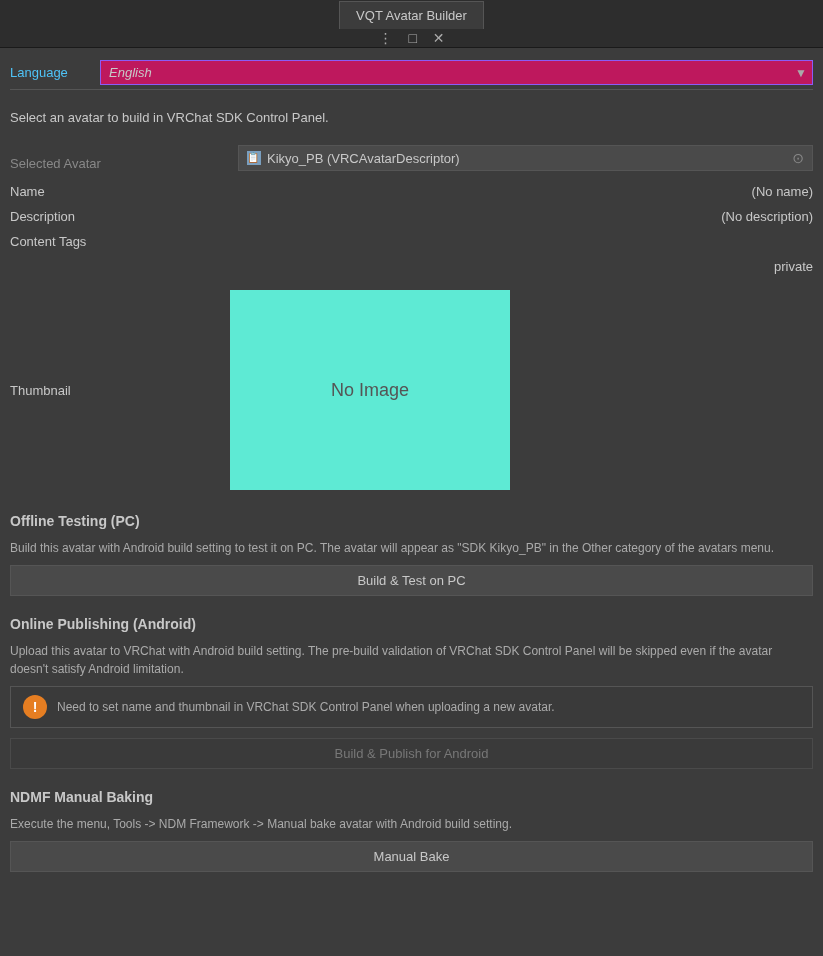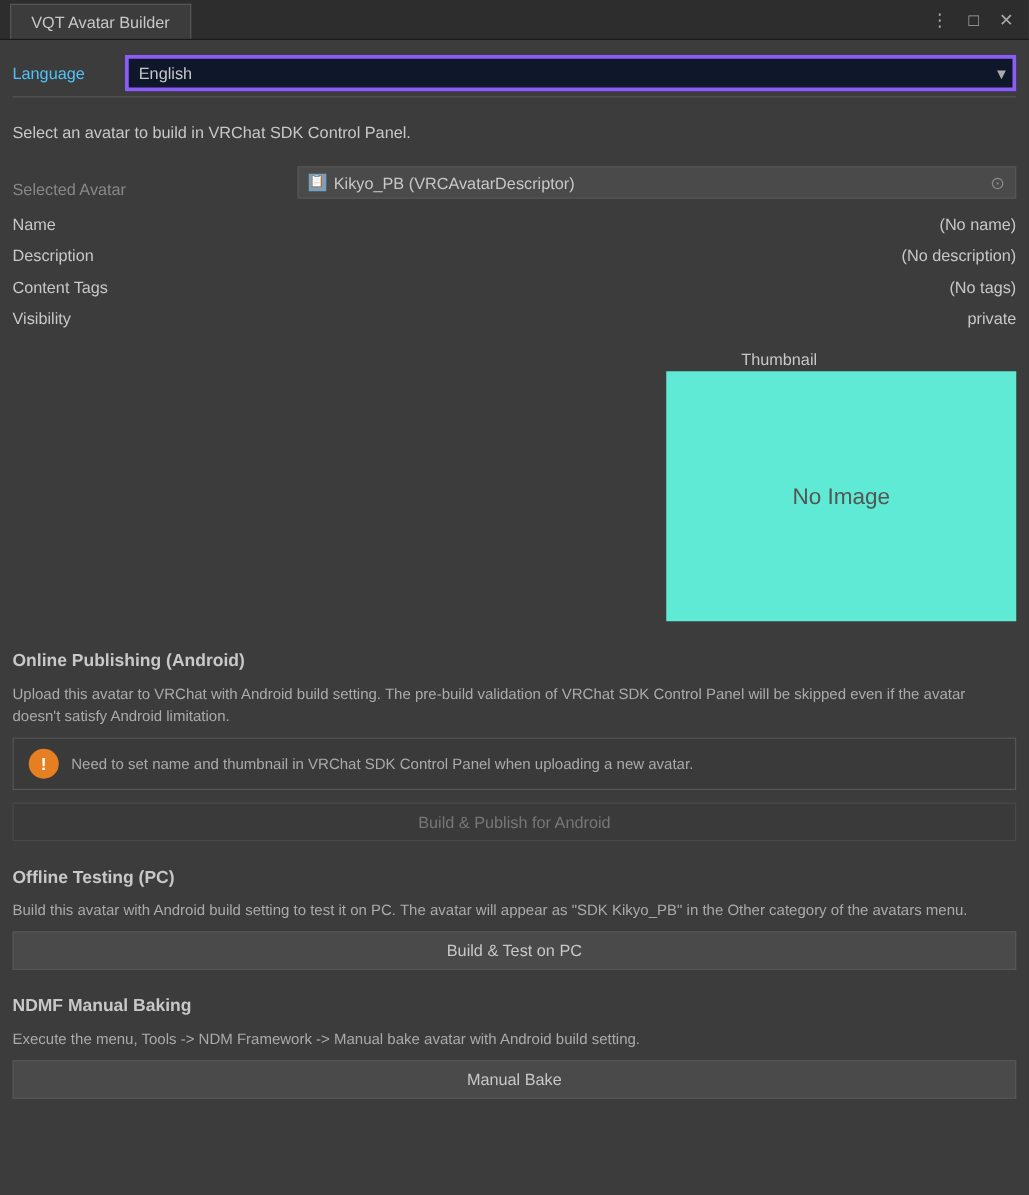--- a/index.html
+++ b/index.html
@@ -11,23 +11,24 @@
       width: 823px;
       min-height: 956px;
     }
 
     
     .title-bar {
       background: #2d2d2d;
       display: flex;
       align-items: center;
       justify-content: space-between;
-      height: 32px;
+      height: 48px;
       padding: 0 8px;
       border-bottom: 1px solid #1a1a1a;
+      flex-direction: column;
     }
     .title-bar-left {
       display: flex;
       align-items: center;
       gap: 0;
     }
     .title-tab {
       background: #3c3c3c;
       color: #c8c8c8;
       padding: 6px 16px;
@@ -69,28 +70,29 @@
       color: #4fc3f7;
       font-size: 13px;
       min-width: 90px;
     }
     .select-wrapper {
       flex: 1;
       position: relative;
     }
     .select-wrapper select {
       width: 100%;
-      background: #0f172a;
-      border: 3px solid #8b5cf6;
+      background: #be185d;
+      border: 1px solid #8b5cf6;
       color: #c8c8c8;
       padding: 4px 28px 4px 8px;
       font-size: 13px;
       appearance: none;
       cursor: pointer;
       outline: none;
+      font-style: italic;
     }
     .select-arrow {
       position: absolute;
       right: 6px;
       top: 50%;
       transform: translateY(-50%);
       pointer-events: none;
       color: #aaa;
       font-size: 12px;
     }
@@ -171,24 +173,23 @@
       flex: 1;
       color: #c8c8c8;
       font-size: 13px;
       padding: 2px 0;
       text-align: right;
     }
 
     
     .thumbnail-container {
       display: flex;
-      align-items: flex-end;
+      align-items: center;
       padding: 3px 0;
       margin-bottom: 12px;
-      flex-direction: column;
     }
     .thumbnail-label {
       min-width: 220px;
       color: #c8c8c8;
       font-size: 13px;
       padding: 2px 0;
     }
     .thumbnail-box {
       width: 280px;
       height: 200px;
@@ -320,50 +321,48 @@
     <div class="prop-row">
       <div class="prop-label">Name</div>
       <div class="prop-value">(No name)</div>
     </div>
     <div class="prop-row">
       <div class="prop-label">Description</div>
       <div class="prop-value">(No description)</div>
     </div>
     <div class="prop-row">
       <div class="prop-label">Content Tags</div>
-      <div class="prop-value">(No tags)</div>
     </div>
     <div class="prop-row">
-      <div class="prop-label">Visibility</div>
       <div class="prop-value">private</div>
     </div>
   </div>
 
   <div class="thumbnail-container">
     <div class="thumbnail-label">Thumbnail</div>
     <div class="thumbnail-box">
       <span>No Image</span>
     </div>
+  </div>
+
+  <div>
+    <div class="section-header">Offline Testing (PC)</div>
+    <div class="section-desc">Build this avatar with Android build setting to test it on PC. The avatar will appear as "SDK Kikyo_PB" in the Other category of the avatars menu.</div>
+    <button class="btn-dark">Build &amp; Test on PC</button>
   </div>
 
   <div>
     <div class="section-header">Online Publishing (Android)</div>
     <div class="section-desc">Upload this avatar to VRChat with Android build setting. The pre-build validation of VRChat SDK Control Panel will be skipped even if the avatar doesn't satisfy Android limitation.</div>
     <div class="warning-box">
       <div class="warning-icon">!</div>
       <div class="warning-text">Need to set name and thumbnail in VRChat SDK Control Panel when uploading a new avatar.</div>
     </div>
     <button class="btn-disabled">Build &amp; Publish for Android</button>
   </div>
 
   <div>
-    <div class="section-header">Offline Testing (PC)</div>
-    <div class="section-desc">Build this avatar with Android build setting to test it on PC. The avatar will appear as "SDK Kikyo_PB" in the Other category of the avatars menu.</div>
-    <button class="btn-dark">Build &amp; Test on PC</button>
-  </div>
-
-  <div>
     <div class="section-header">NDMF Manual Baking</div>
     <div class="section-desc">Execute the menu, Tools -&gt; NDM Framework -&gt; Manual bake avatar with Android build setting.</div>
     <button class="btn-dark">Manual Bake</button>
   </div>
 
 </div>
 
 </body></html>

